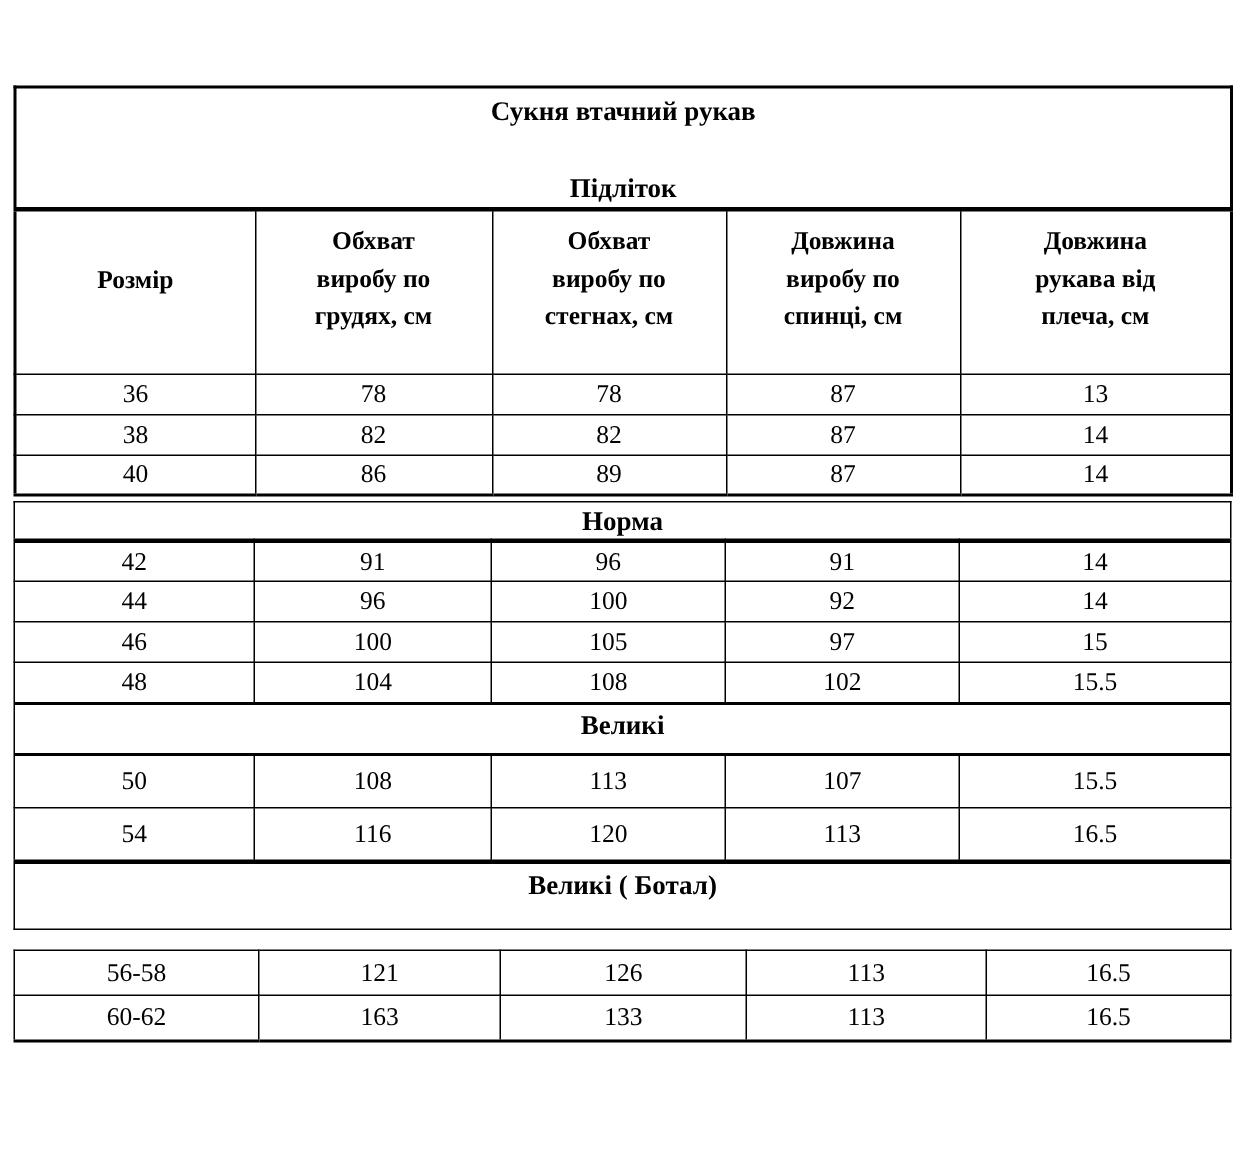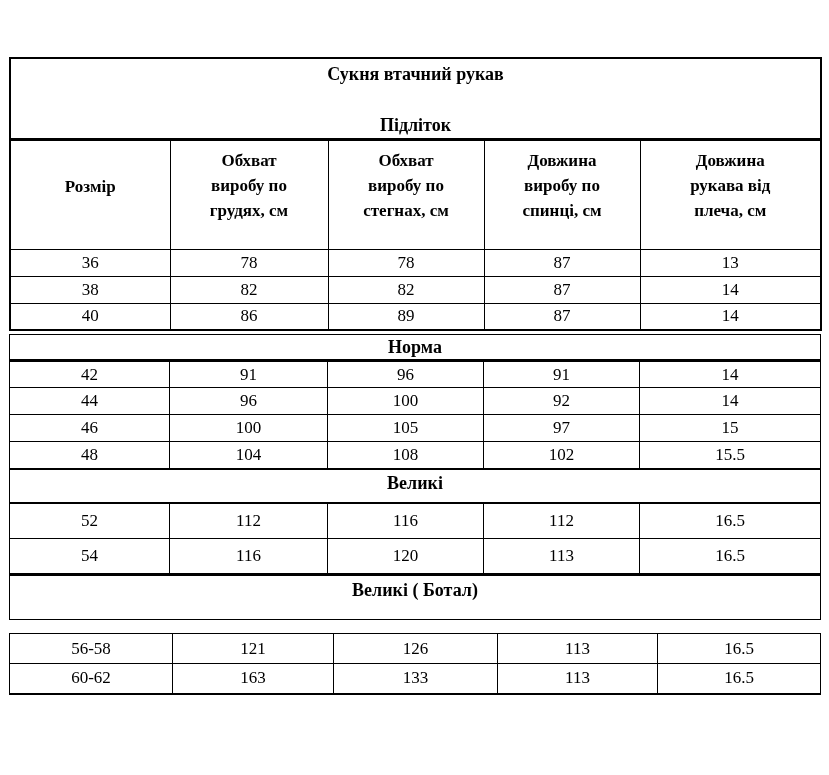--- a/index.html
+++ b/index.html
@@ -175,25 +175,25 @@
           <td>15.5</td>
         </tr>
       </tbody>
     <tbody>
       <tr class="band band-velyki">
         <td colspan="5">Великі</td>
       </tr>
     </tbody>
     <tbody class="rows-velyki">
         <tr>
-          <td>52</td>
-          <td>112</td>
-          <td>116</td>
-          <td>112</td>
-          <td>16.5</td>
+          <td>50</td>
+          <td>108</td>
+          <td>113</td>
+          <td>107</td>
+          <td>15.5</td>
         </tr>
         <tr>
           <td>54</td>
           <td>116</td>
           <td>120</td>
           <td>113</td>
           <td>16.5</td>
         </tr>
       </tbody>
     <tbody>

